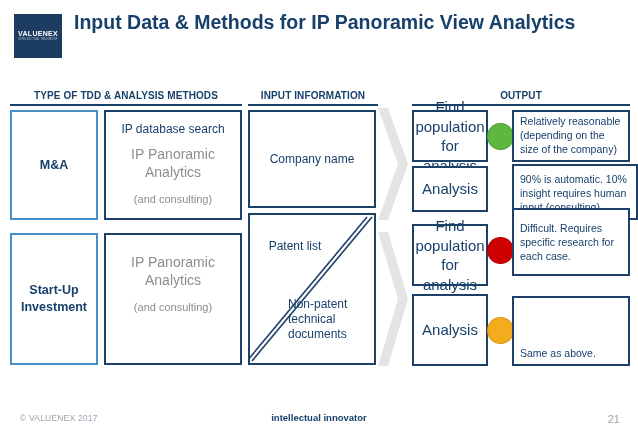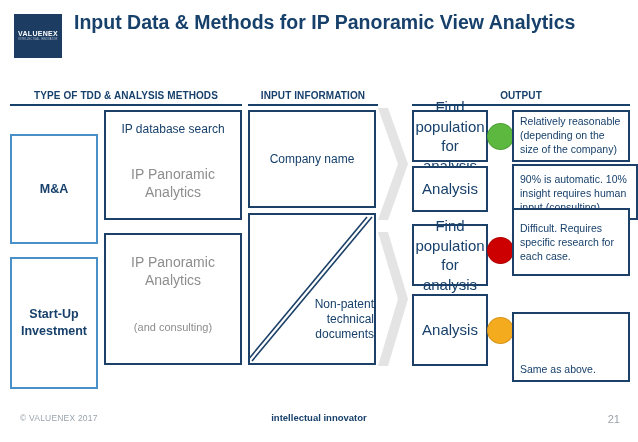--- a/index.html
+++ b/index.html
@@ -83,39 +83,38 @@
   .box {
     position: absolute;
     background: #ffffff;
     box-sizing: border-box;
     display: flex;
     align-items: center;
     justify-content: center;
     text-align: center;
   }
   .box-navy { border: 2px solid #1c4067; }
-  .box-blue { border: 2px solid #4a90c8; margin-top: 24px; }
+  .box-blue { border: 2px solid #4a90c8; }
 
   
   #box-ma {
     left: 10px; top: 110px; width: 88px; height: 110px;
     font-size: 12.5px; font-weight: bold; color: #17406b;
   }
   #box-startup {
     left: 10px; top: 233px; width: 88px; height: 132px;
     font-size: 12.5px; font-weight: bold; color: #17406b;
     line-height: 1.35;
   }
 
   
   .method-box {
     flex-direction: column;
     justify-content: flex-start;
     padding-top: 10px;
-    gap: 20px;
   }
   #box-method-1 { left: 104px; top: 110px; width: 138px; height: 110px; }
   #box-method-2 { left: 104px; top: 233px; width: 138px; height: 132px; }
   .method-title {
     font-size: 12px;
     color: #17406b;
     line-height: 1.25;
   }
   .method-sub {
     font-size: 14px;
@@ -151,21 +150,21 @@
     color: #17406b;
     text-align: center;
     line-height: 1.25;
   }
   #label-nonpatent {
     position: absolute;
     left: 38px; top: 82px;
     width: 86px;
     font-size: 12px;
     color: #17406b;
-    text-align: right;
+    text-align: left;
     line-height: 1.25;
   }
 
   
   .flow-arrow {
     position: absolute;
     left: 378px;
     width: 32px;
   }
   #flow-arrow-1 { top: 108px; height: 112px; }
@@ -198,21 +197,21 @@
     align-items: flex-end;
     text-align: left;
     padding: 4px 6px;
     font-size: 10.5px;
     color: #17406b;
     line-height: 1.34;
   }
   #out-desc-1 { left: 512px; top: 110px; width: 118px; height: 52px; }
   #out-desc-2 { left: 512px; top: 164px; width: 126px; height: 56px; }
   #out-desc-3 { left: 512px; top: 208px; width: 118px; height: 68px; align-items: center; }
-  #out-desc-4 { left: 512px; top: 296px; width: 118px; height: 70px; margin-top: 16px; }
+  #out-desc-4 { left: 512px; top: 296px; width: 118px; height: 70px; }
   .out-desc-inner { width: 100%; }
 
   
   #footer-copyright {
     position: absolute;
     left: 20px; top: 413px;
     font-size: 8.5px;
     color: #9aa3ad;
     letter-spacing: 0.2px;
   }
@@ -269,20 +268,21 @@
   <div class="method-note">(and consulting)</div>
 </div>
 
 <div class="box box-navy" id="box-company">Company name</div>
 
 <div class="box box-navy" id="box-docs">
   <svg class="diag-line" viewBox="0 0 124 148" preserveAspectRatio="none">
     <line x1="122" y1="2" x2="2" y2="146" stroke="#1c4067" stroke-width="1.6"></line>
     <line x1="117" y1="2" x2="-3" y2="146" stroke="#1c4067" stroke-width="1.6"></line>
   </svg>
+  <div id="label-patent-list">Patent list</div>
   <div id="label-nonpatent">Non-patent technical documents</div>
 </div>
 
 <svg class="flow-arrow" id="flow-arrow-1" viewBox="0 0 32 112" preserveAspectRatio="none">
   <polygon points="0,0 20,56 0,112 10,112 30,56 10,0" fill="#e4e4e4"></polygon>
 </svg>
 
 <svg class="flow-arrow" id="flow-arrow-2" viewBox="0 0 32 134" preserveAspectRatio="none">
   <polygon points="0,0 20,67 0,134 10,134 30,67 10,0" fill="#e4e4e4"></polygon>
 </svg>

